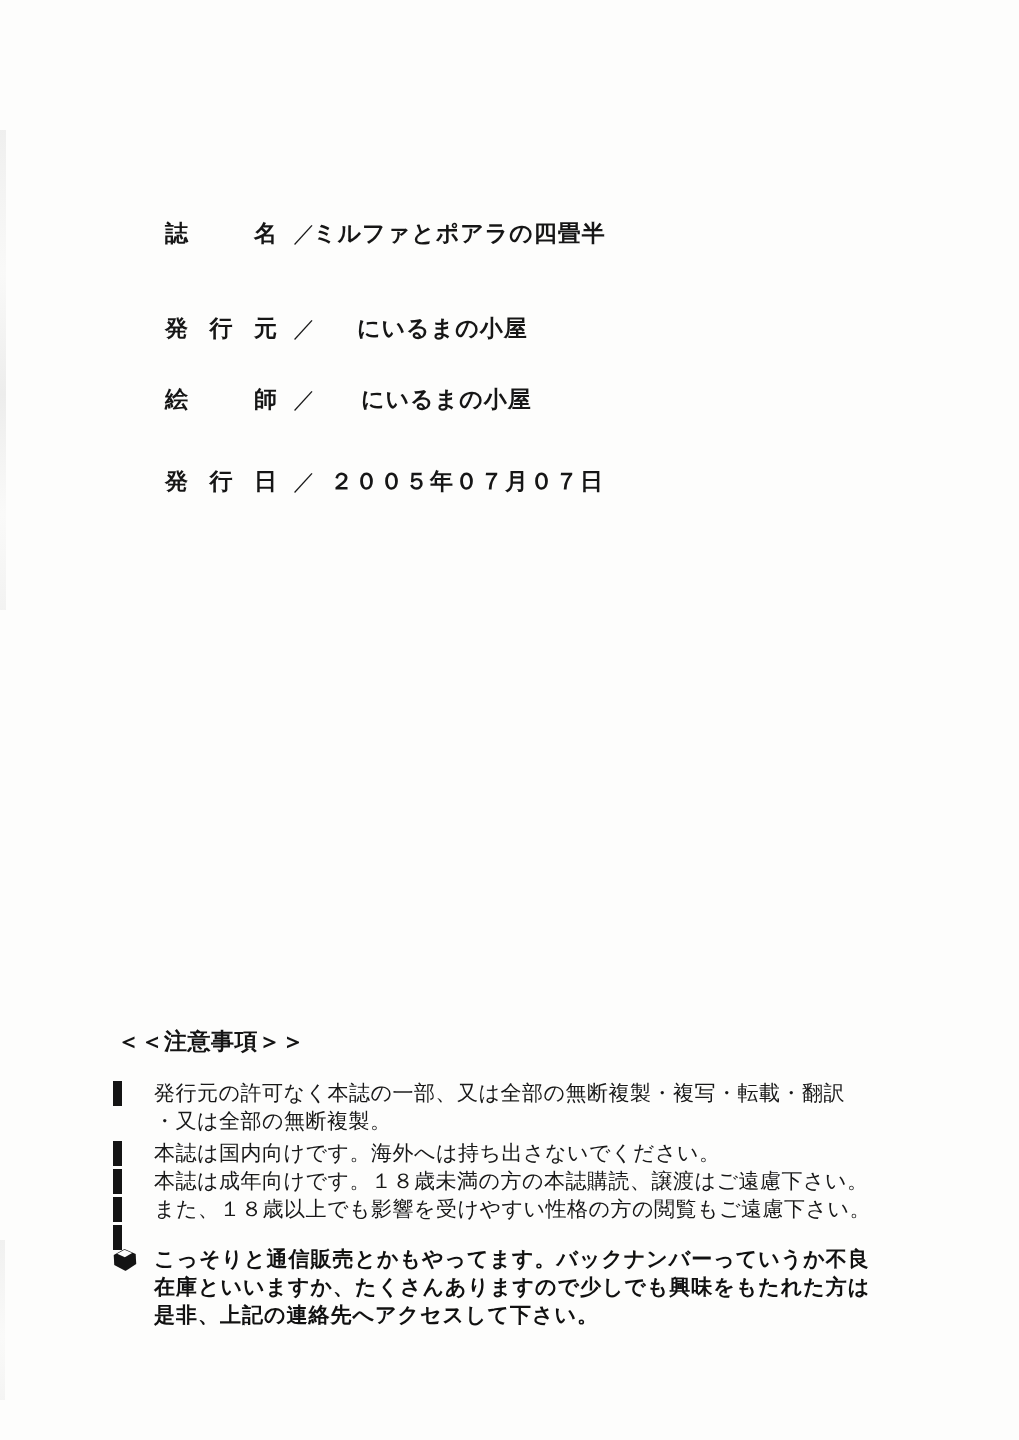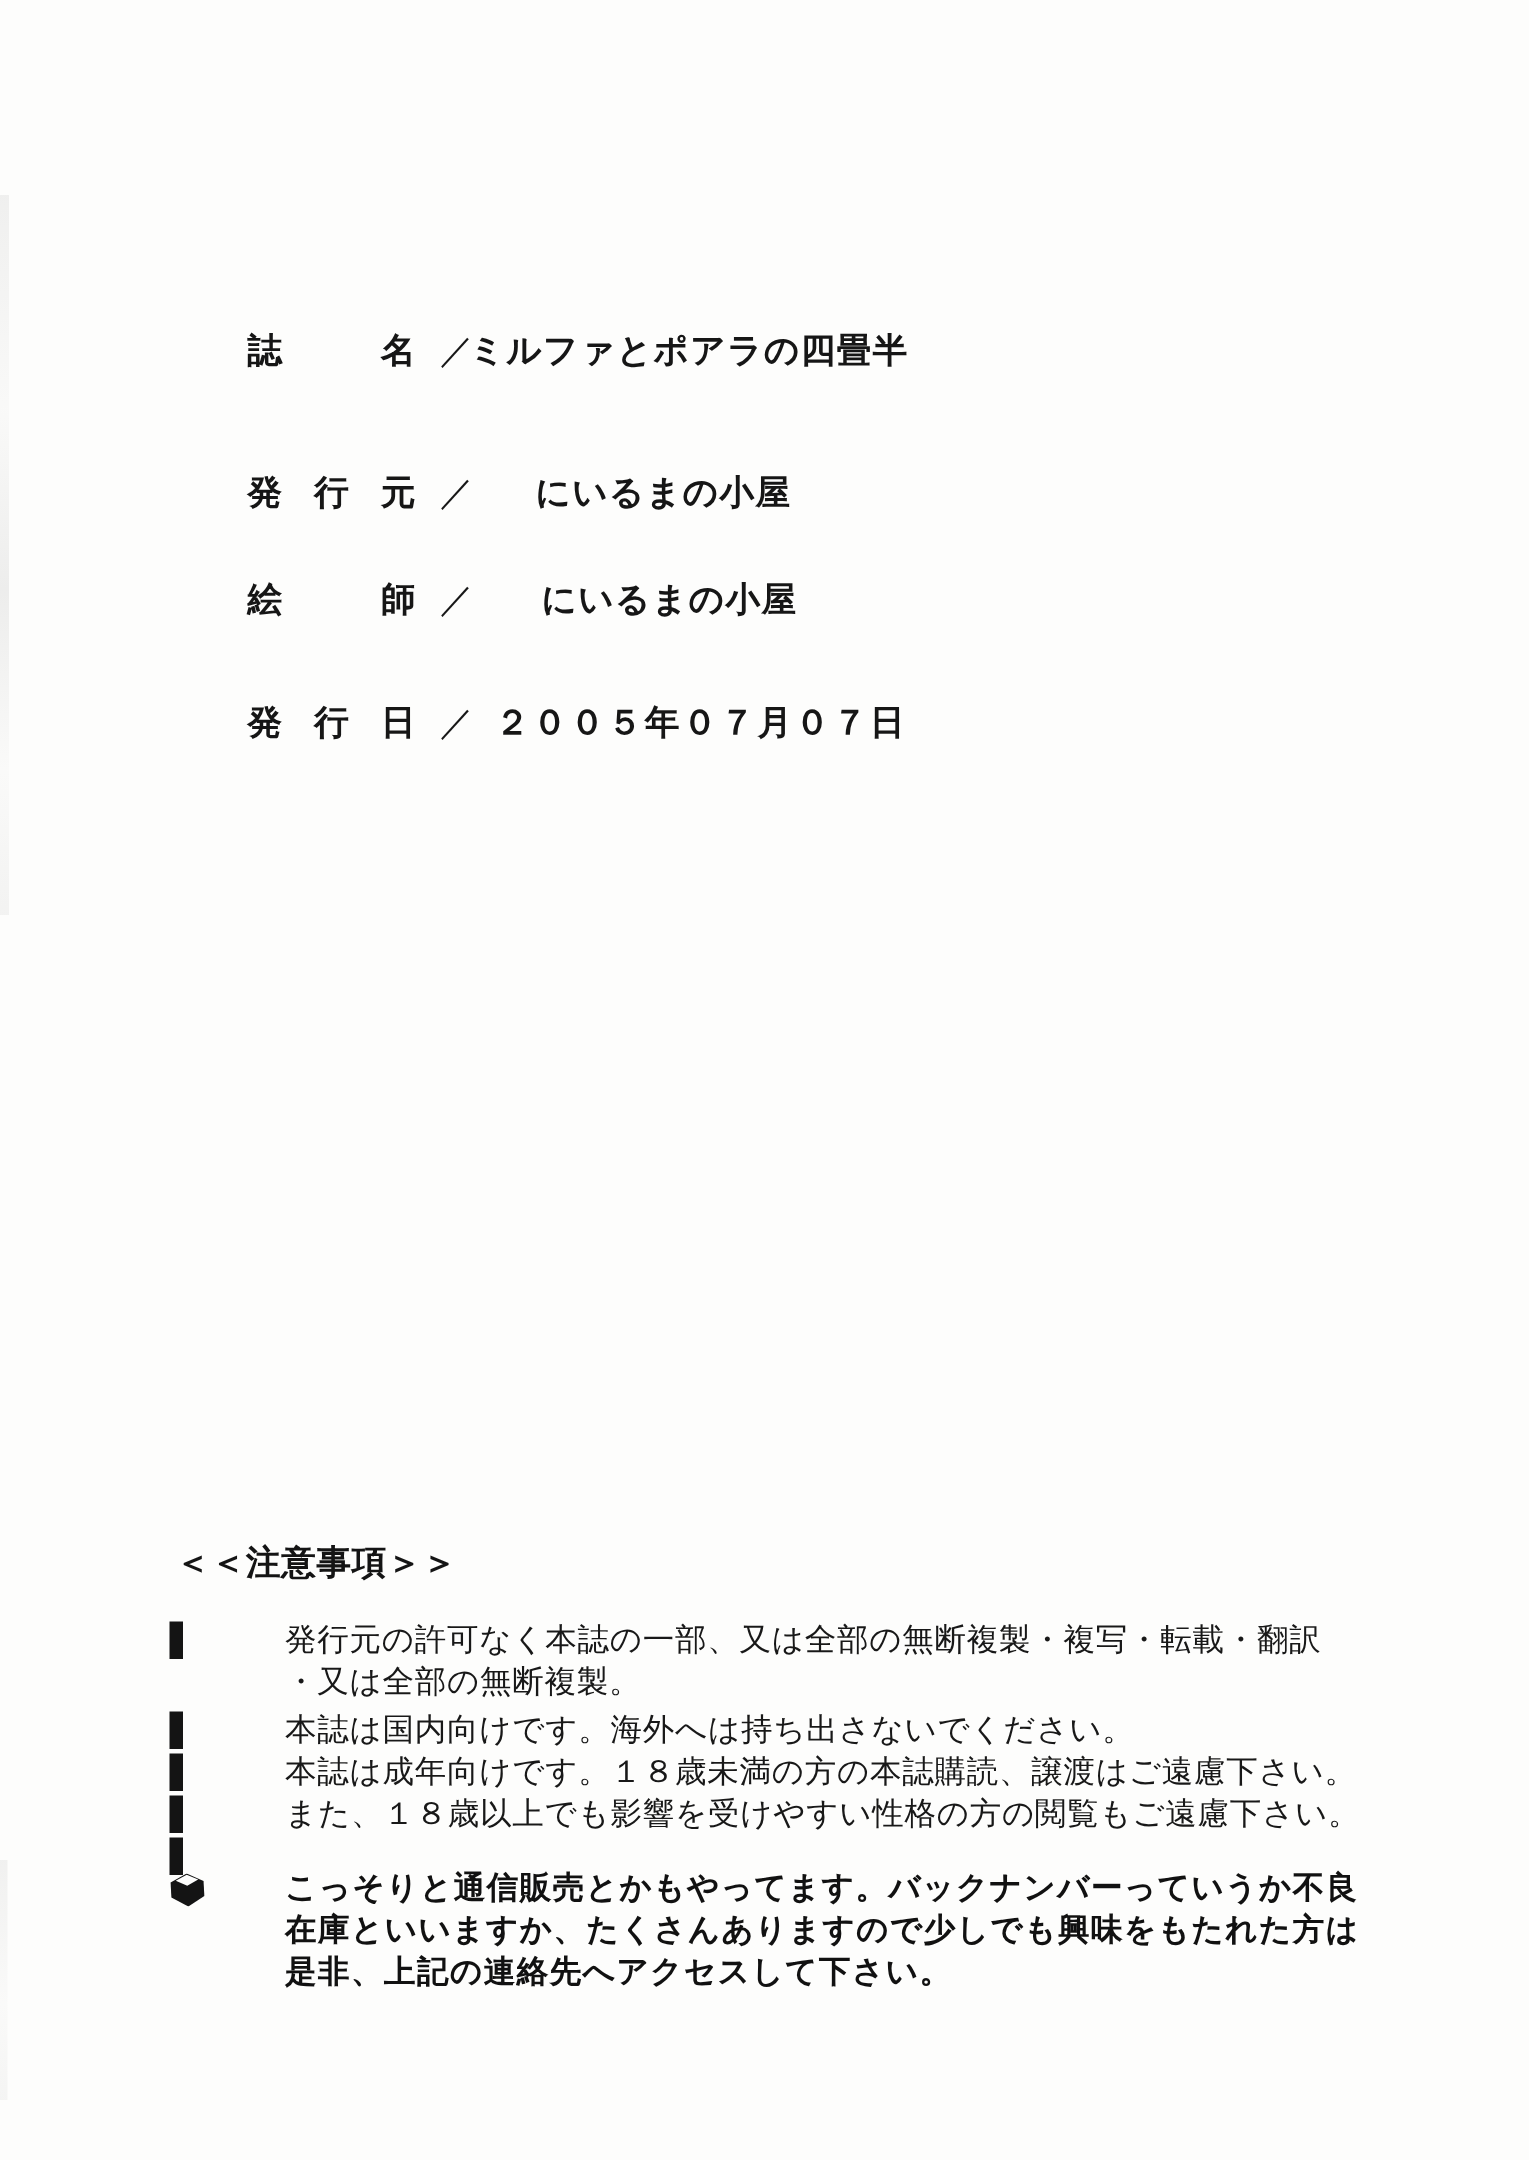--- a/index.html
+++ b/index.html
@@ -88,21 +88,20 @@
     position: absolute;
     left: 113px; top: 1079px;
     width: 830px;
     list-style: none;
     margin: 0; padding: 0;
   }
   .notes-item {
     display: flex;
     align-items: flex-start;
     margin: 0 0 0 0;
-    gap: 36px;
   }
   .notes-item.gap-after { margin-bottom: 4px; }
   .notes-item-text {
     font-family: "DejaVu Serif", "Liberation Serif", serif;
     font-size: 21px;
     line-height: 28px;
     color: #181818;
     letter-spacing: 0.5px;
   }
   .notes-item.strong .notes-item-text {

